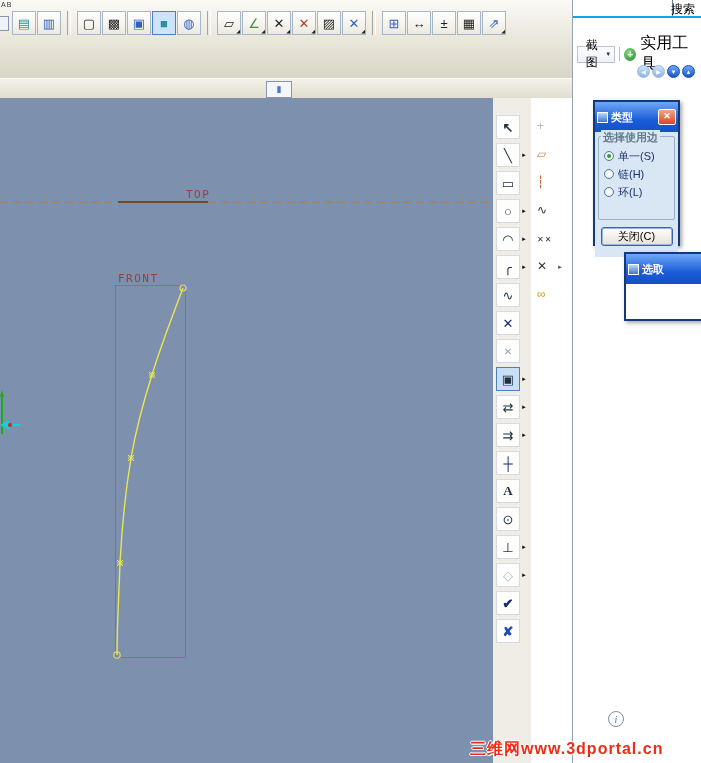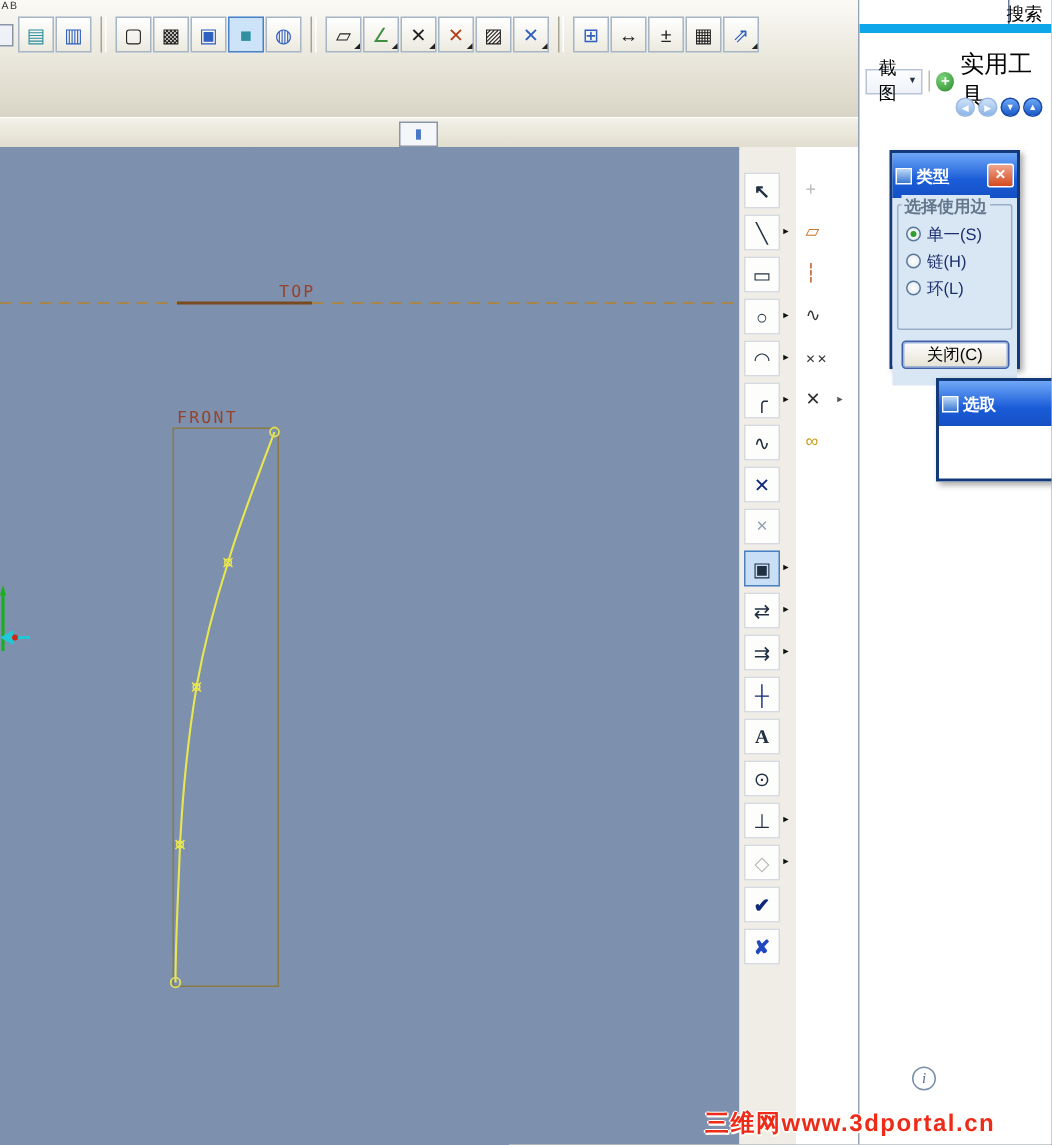--- a/index.html
+++ b/index.html
@@ -45,21 +45,21 @@
   .sfly{position:absolute;left:28px;top:9px;font-size:6px;color:#111}
   .ssec{position:absolute;left:44px;top:4px;font-size:12px;color:#333}
   .ssec.dis{color:#b8b8b8}
   .ssec.orange{color:#c87830}.ssec.rust{color:#c05020}.ssec.gold{color:#c8a020}
   .ssec.tiny{font-size:8px;top:8px;letter-spacing:1px}
   .ssec2{position:absolute;left:64px;top:9px;font-size:6px;color:#555}
   .navy{color:#102878}.blue{color:#2048c0}.gray{color:#93a2b2}
 
   
   .rpanel{position:absolute;left:572px;top:0;width:129px;height:763px;background:#fff;border-left:1px solid #93a2b4;box-sizing:border-box}
-  .search-hd{position:absolute;left:0;top:0;width:128px;height:16px;border-bottom:6px solid #0ea5e9;background:#fff}
+  .search-hd{position:absolute;left:0;top:0;width:128px;height:16px;border-bottom:2px solid #0ea5e9;background:#fff}
   .search-hd .lbl{position:absolute;right:6px;top:1px;font-size:12px;color:#000}
   .search-hd .vline{position:absolute;left:99px;top:0;width:1px;height:16px;background:#6a7a9a}
   .qt-row{position:absolute;left:4px;top:45px;width:122px;height:18px;display:flex;align-items:center;gap:4px}
   .qt-btn{display:flex;align-items:center;gap:3px;height:17px;padding:0 3px;border:1px solid #b8c4d8;
           background:linear-gradient(#fdfdff,#eef2f8);font-size:12px;color:#000}
   .qt-caret{font-size:6px;color:#234}
   .qt-sep{width:1px;height:14px;background:#c0bcac}
   .plus-badge{width:13px;height:13px;border-radius:50%;background:radial-gradient(circle at 35% 30%,#7cd47c,#2a8a2a);
               color:#fff;font-size:10px;font-weight:bold;display:flex;align-items:center;justify-content:center}
   .qt-label{font-size:16px;color:#000}

